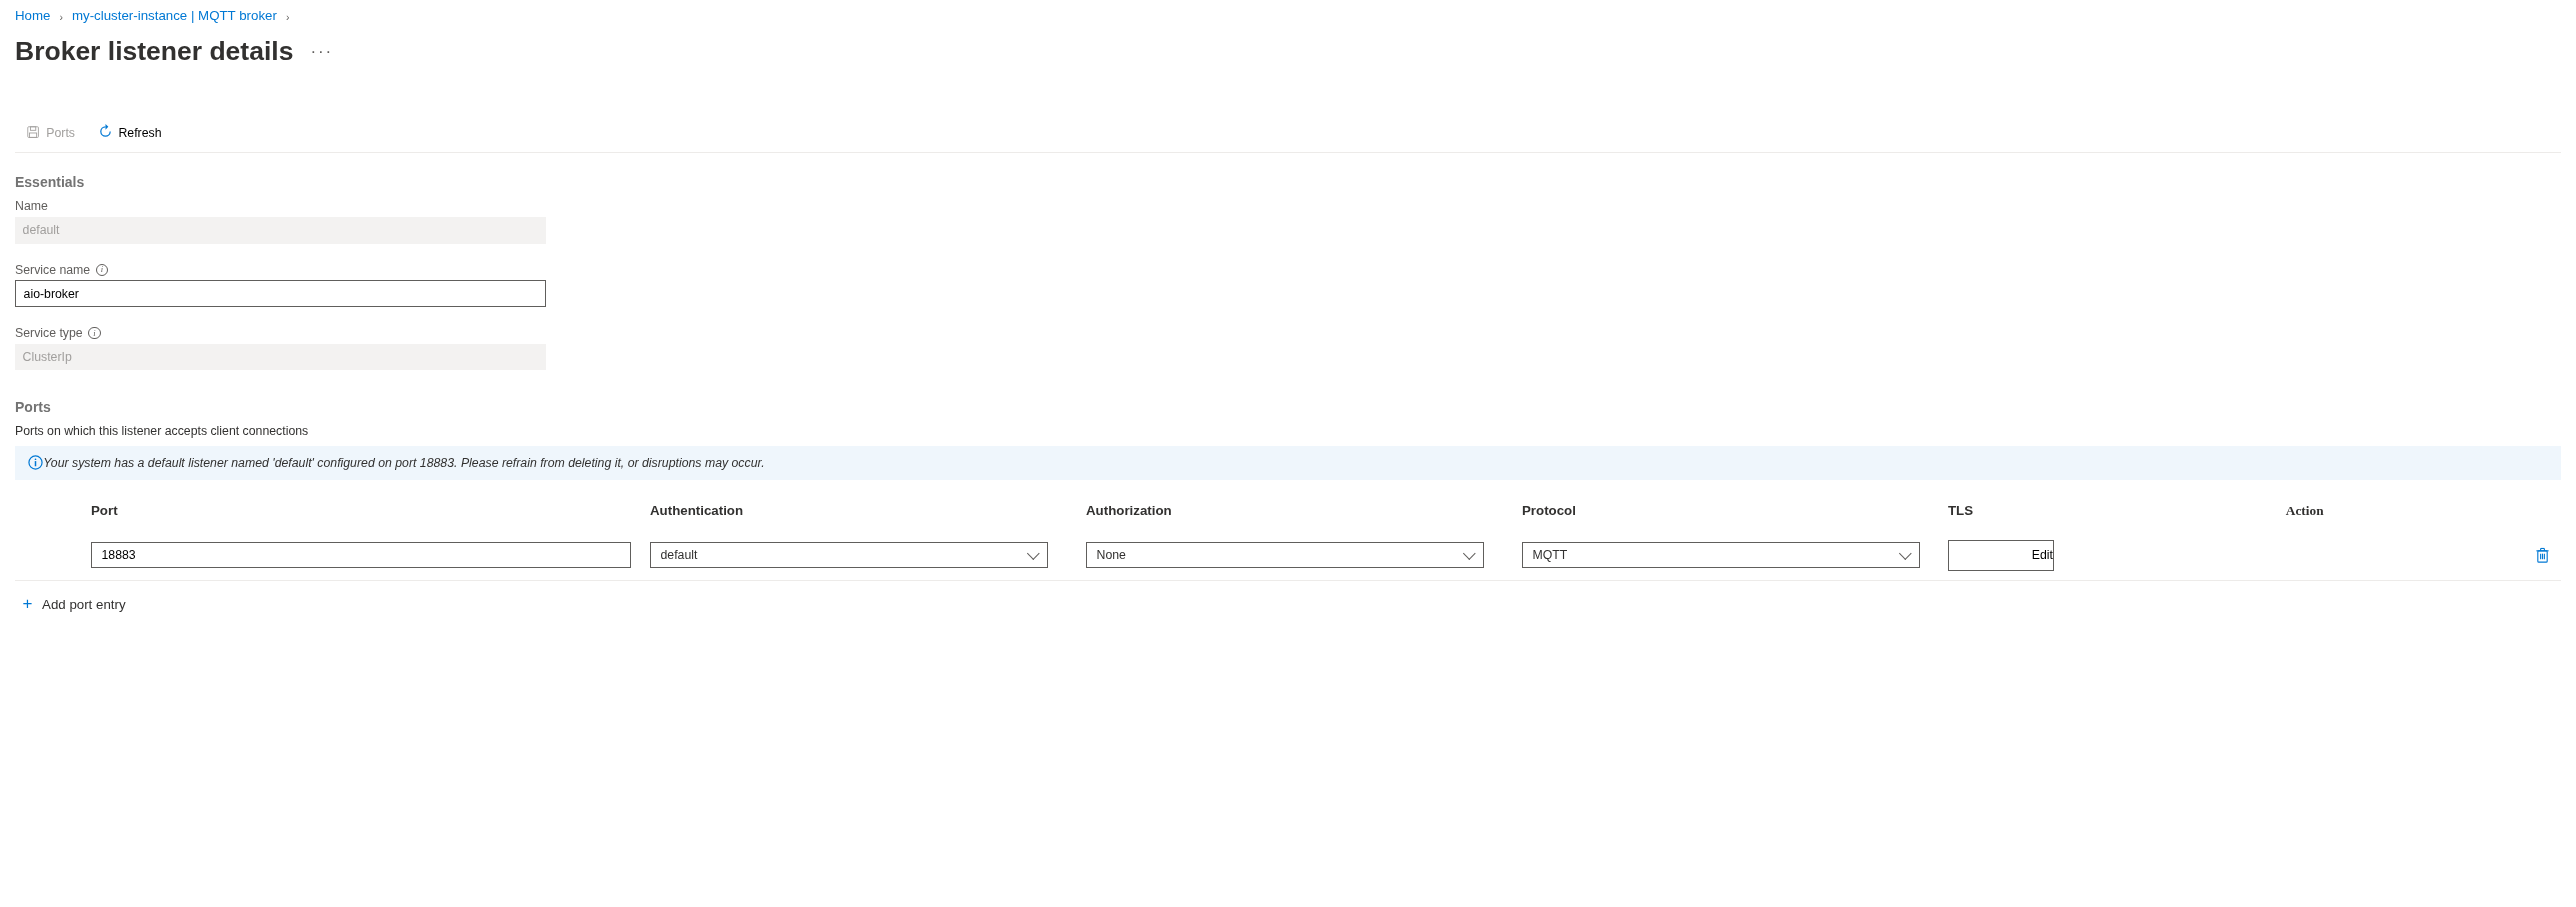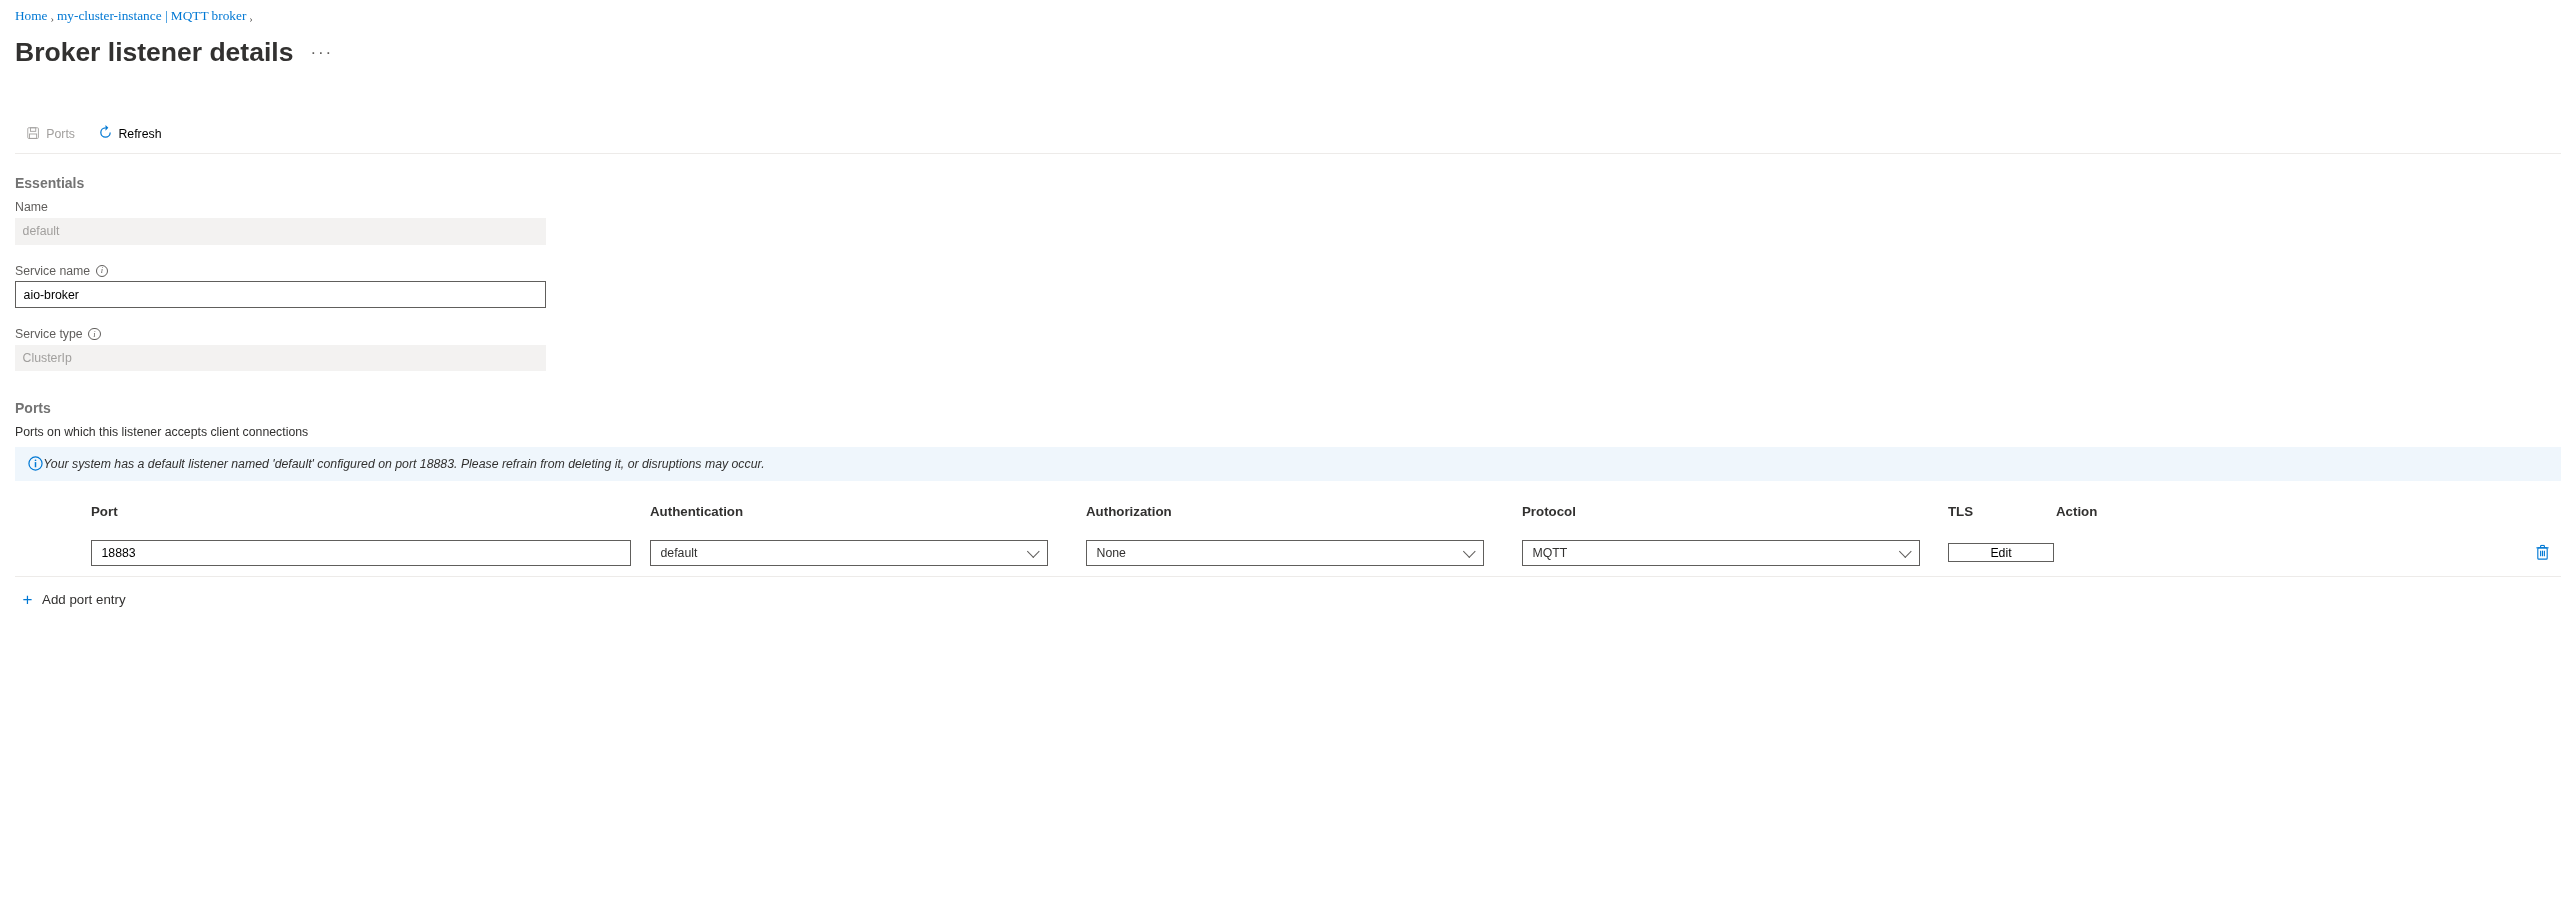--- a/index.html
+++ b/index.html
@@ -12,24 +12,23 @@
       font-size: 12.3px;
       color: #323130;
       background: #ffffff;
       padding: 7.6px 15px;
     }
 
     
     .breadcrumb {
       display: flex;
       align-items: flex-end;
-      gap: 3px;
+      gap: 9px;
       font-size: 13.3px;
       margin-bottom: 13.3px;
-      font-family: Liberation Serif, serif;
     }
     .breadcrumb a {
       color: #0078d4;
       text-decoration: none;
     }
     .breadcrumb-sep {
       color: #605e5c;
       font-size: 10.4px;
     }
 
@@ -168,22 +167,23 @@
     }
     .ports-header {
       display: grid;
       grid-template-columns: 76px 559px 436px 436px 426px 108px 1fr;
       align-items: center;
       padding-bottom: 11.4px;
       font-size: 13.3px;
       font-weight: 600;
     }
     .ports-header .action-col {
-      text-align: left;
+      text-align: center;
       padding-right: 7.6px;
+      font-family: Liberation Serif, serif;
     }
     .ports-row {
       display: grid;
       grid-template-columns: 76px 559px 436px 436px 426px 108px 1fr;
       align-items: center;
       padding: 9.5px 0;
       border-bottom: 0.9px solid #edebe9;
     }
     .port-input {
       width: 540px;
@@ -213,26 +213,27 @@
       right: 9.5px;
       top: 50%;
       width: 7.6px;
       height: 7.6px;
       border-right: 0.9px solid #605e5c;
       border-bottom: 0.9px solid #605e5c;
       transform: translateY(-70%) rotate(45deg);
     }
     .edit-btn {
       width: 106px;
-      height: 19px;
-      border: 0.9px solid #605e5c;
-      background: #ffffff;
-      font-size: 12.3px;
-      font-family: inherit;
-      cursor: pointer;
+      height: 31px;
+      border: 0.9px solid #605e5c;
+      background: #ffffff;
+      font-size: 12.3px;
+      font-family: inherit;
+      cursor: pointer;
+      text-align: right;
     }
     .delete-cell {
       display: flex;
       justify-content: flex-end;
       padding-right: 11.4px;
     }
     .delete-icon {
       width: 15px;
       height: 17px;
       cursor: pointer;

